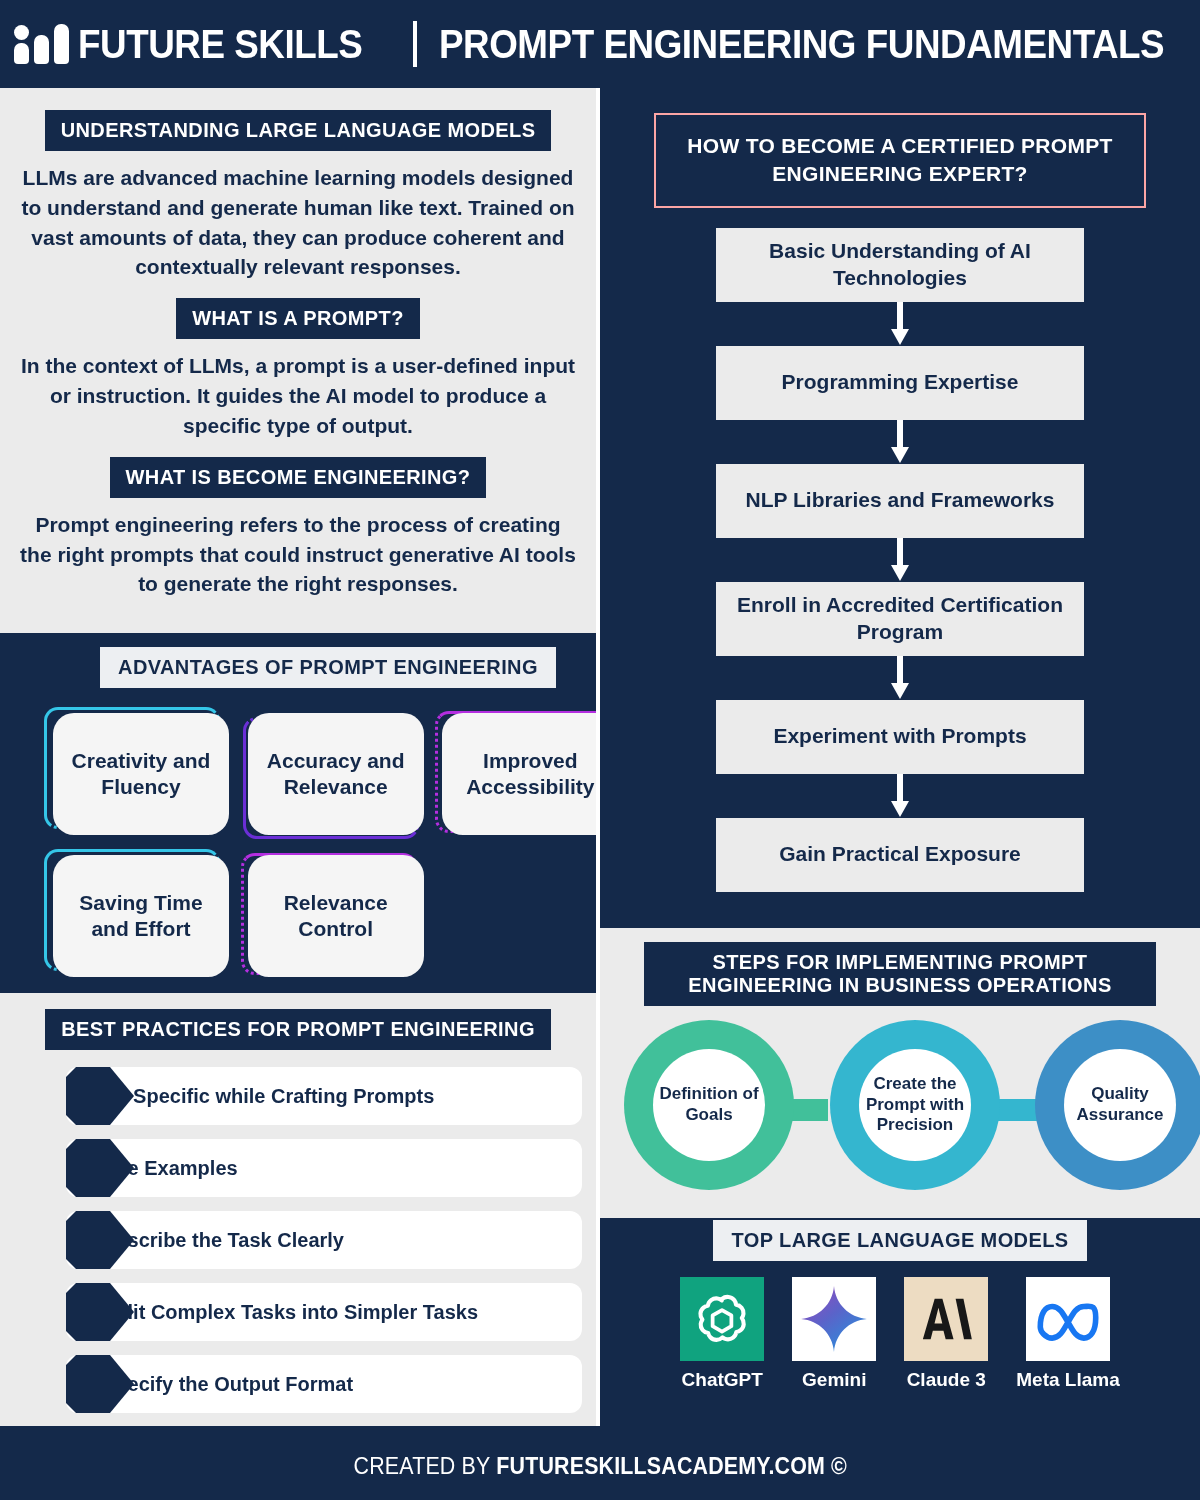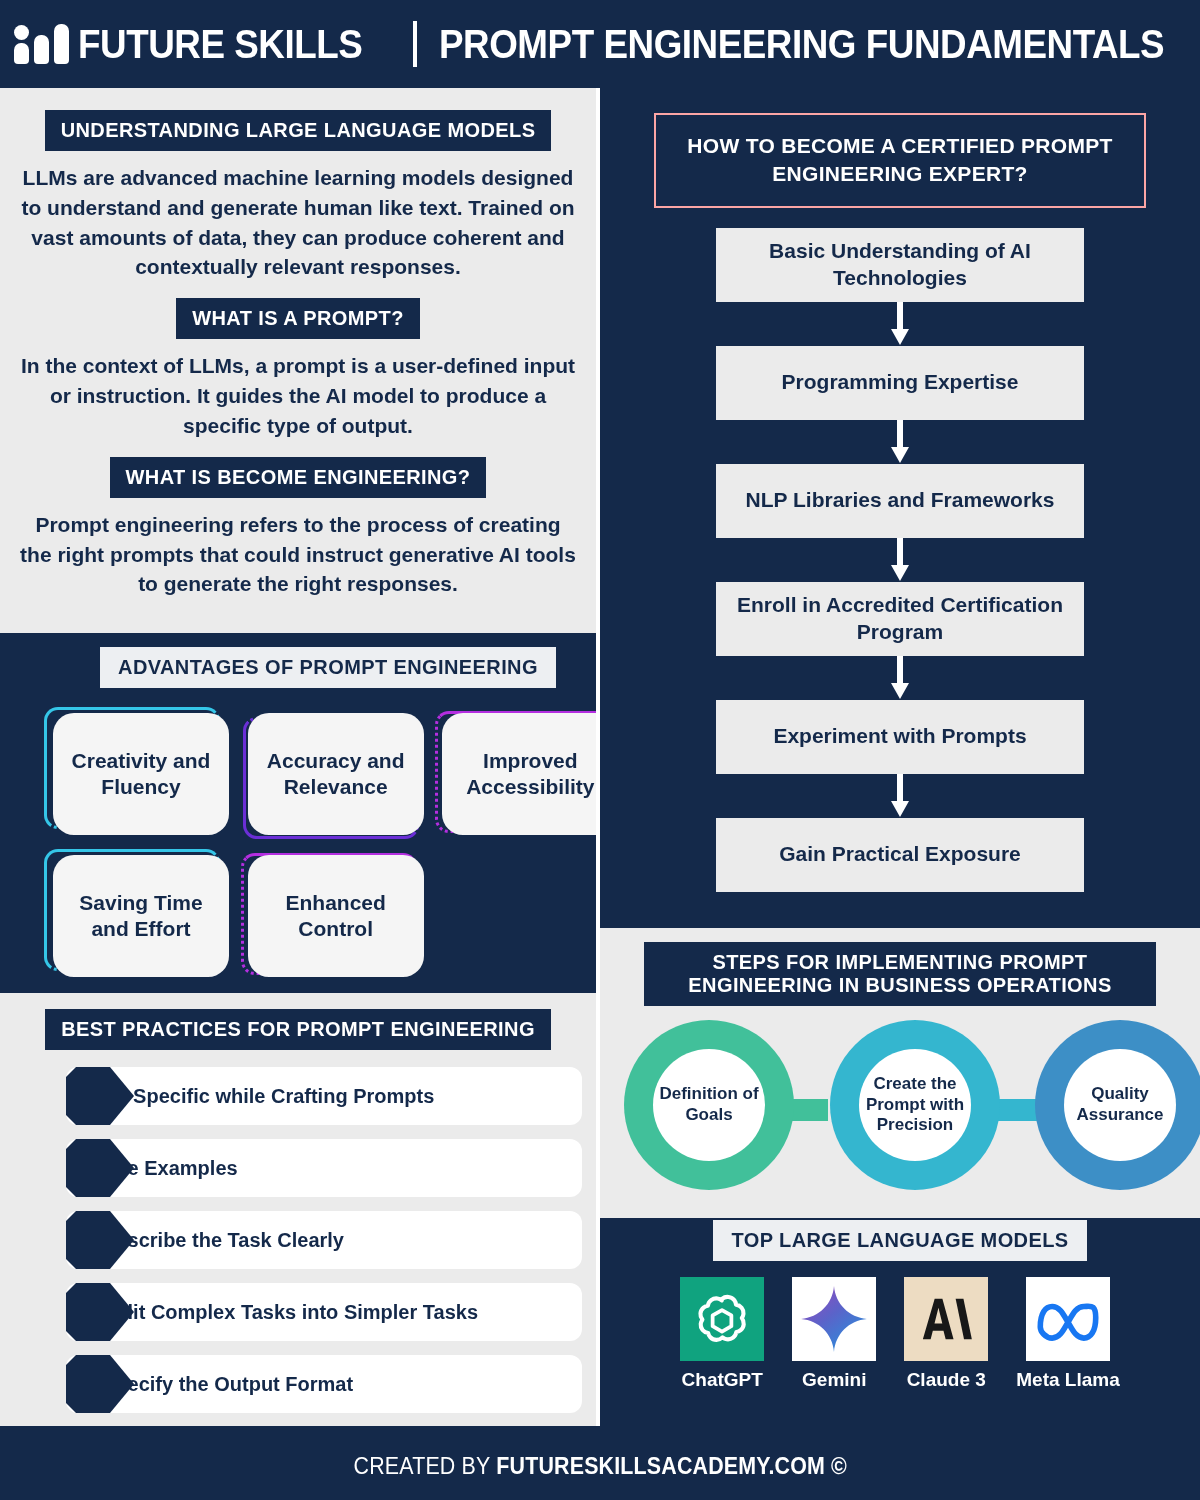--- a/index.html
+++ b/index.html
@@ -263,21 +263,21 @@
           <div class="adv-accent ac-cyan"></div>
           <div class="adv-card">
               <span>Saving Time and Effort</span>
             </div>
         </div>
 
 
         <div class="adv-cell">
           <div class="adv-accent ac-magenta"></div>
           <div class="adv-card">
-              <span>Enhanced Control</span>
+              <span>Relevance Control</span>
             </div>
         </div>
 
       </div>
     </div>
 
     <div class="p-left-light2">
       <div class="ribbon">BEST PRACTICES FOR PROMPT ENGINEERING</div>
       <div class="bp-list">
         <div class="bp-item">

